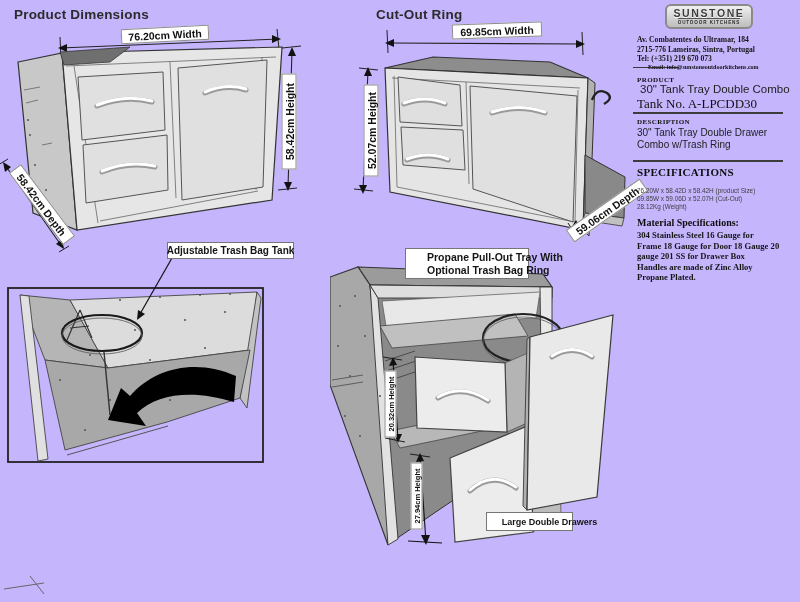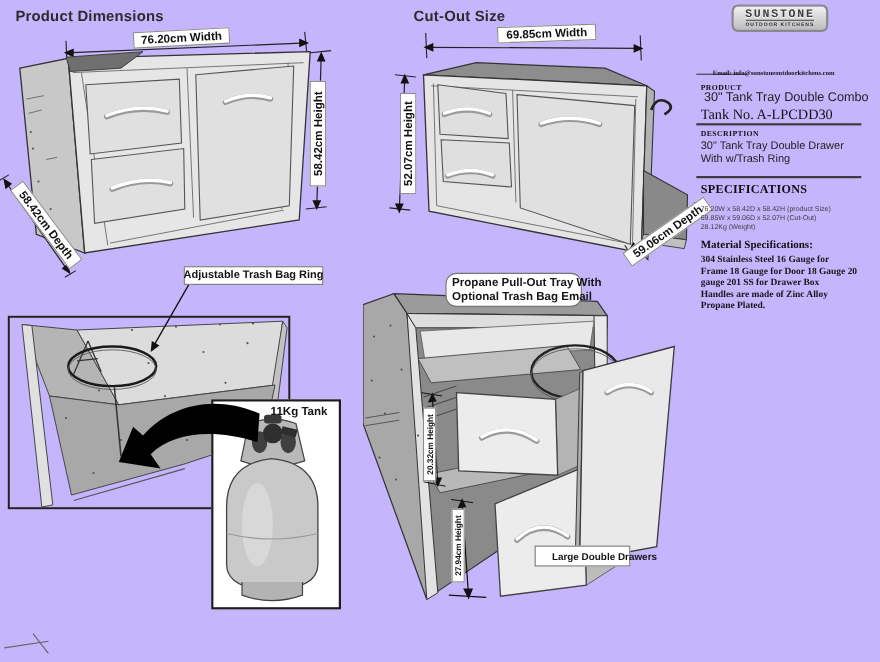--- a/index.html
+++ b/index.html
@@ -8,30 +8,30 @@
   .abs{position:absolute;}
   .heading{position:absolute;font-weight:bold;font-size:13.5px;color:#2b2b2b;letter-spacing:.2px;white-space:nowrap;}
   .dim-label{position:absolute;background:#fff;border:1px solid #8c8c8c;display:flex;align-items:center;
              justify-content:center;font-weight:bold;font-size:10.5px;color:#111;white-space:nowrap;
              transform-origin:center;box-sizing:border-box;}
   .dim-label.small{font-size:7.5px;border-width:1px;}
   .callout{position:absolute;background:#fff;border:1px solid #767676;display:flex;flex-direction:column;
            align-items:center;justify-content:center;text-align:center;font-weight:bold;color:#151515;
            box-sizing:border-box;white-space:nowrap;}
   .callout-trash{left:167px;top:242px;width:127px;height:17px;font-size:10px;}
-  .callout-pullout{left:405px;top:248px;width:124px;height:31px;font-size:10.5px;line-height:13px;align-items:flex-start;padding-left:5px;border-radius:10px;}
-  .callout-drawers{left:486px;top:496px;width:87px;height:19px;font-size:9px;padding-left:40px;}
+  .callout-pullout{left:405px;top:248px;width:124px;height:31px;font-size:10.5px;line-height:13px;align-items:flex-start;padding-left:21px;}
+  .callout-drawers{left:486px;top:512px;width:87px;height:19px;font-size:9px;padding-left:40px;}
   .tank-box{position:absolute;left:192px;top:363px;width:118px;height:191px;background:#fff;
             border:2px solid #1c1c1c;box-sizing:border-box;z-index:5;}
   .tank-label{position:absolute;left:52px;top:3px;font-weight:bold;font-size:10.5px;color:#111;white-space:nowrap;}
   .sidebar{position:absolute;left:630px;top:0;width:170px;height:602px;font-family:"Liberation Serif",serif;}
   .logo{position:absolute;left:35px;top:4px;width:88px;height:25px;border:2px solid #8a8a8a;border-radius:6px;
         background:linear-gradient(#f0f0f0,#bdbdbd);box-sizing:border-box;display:flex;flex-direction:column;
         align-items:center;justify-content:center;}
-  .logo-word{font-family:Liberation Mono, monospace;font-weight:bold;font-size:10.5px;letter-spacing:1.6px;
+  .logo-word{font-family:Liberation Sans, sans-serif;font-weight:bold;font-size:10.5px;letter-spacing:1.6px;
              color:#3d3d3d;line-height:10px;text-shadow:0 1px 0 #fdfdfd;text-align:center;}
   .logo-tag{font-family:"Liberation Sans",sans-serif;font-weight:bold;font-size:4.6px;letter-spacing:.9px;
             color:#2e2e2e;border-top:1px solid #555;padding-top:1px;line-height:5px;}
   .addr{position:absolute;left:7px;top:35px;font-weight:bold;font-size:7.6px;line-height:9.6px;color:#141414;}
   .email-rule{position:absolute;left:3px;top:67px;width:46px;height:1px;background:#3a3a3a;}
   .email{position:absolute;left:18px;top:64px;font-weight:bold;font-size:6px;color:#141414;}
   .sec-label{position:absolute;left:7px;font-weight:bold;font-size:7px;letter-spacing:.4px;color:#111;text-align:right;}
   .prod-name{position:absolute;left:10px;top:83px;font-family:"Liberation Sans",sans-serif;font-size:11.5px;color:#222;}
   .item-no{position:absolute;left:7px;top:96px;font-size:13px;color:#111;}
   .rule{position:absolute;left:3px;width:150px;height:2px;background:#3c3c3c;}
@@ -40,21 +40,21 @@
   .spec-lines{position:absolute;left:7px;top:187px;font-family:"Liberation Sans",sans-serif;font-size:6.4px;line-height:8px;color:#3f3f3f;}
   .mat-head{position:absolute;left:7px;top:217px;font-weight:bold;font-size:10px;color:#0e0e0e;font-family:Liberation Serif, serif;}
   .mat-lines{position:absolute;left:7px;top:230px;font-weight:bold;font-size:8.6px;line-height:10.6px;color:#161616;}
 </style>
 </head>
 <body>
 
 <div class="page">
 
   <div class="heading" style="left:14px;top:7px;">Product Dimensions</div>
-  <div class="heading" style="left:376px;top:7px;">Cut-Out Size</div>
+  <div class="heading" style="left:376px;top:7px;">Cut-Out Ring</div>
 
   <svg class="abs" style="left:0;top:25px;" width="330" height="235" viewBox="0 0 330 235">
 
     <line x1="60" y1="23" x2="279" y2="14" stroke="#222" stroke-width="1.1"></line>
     <line x1="60" y1="12" x2="61" y2="34" stroke="#222" stroke-width="1"></line>
     <line x1="277" y1="4" x2="279" y2="24" stroke="#222" stroke-width="1"></line>
     <polygon points="58,23 67,19 67,27" fill="#111"></polygon>
     <polygon points="281,14 272,10 272,18" fill="#111"></polygon>
 
     <polygon points="18,37 62,28 77,205 33,188" fill="#c8c8c8" stroke="#333" stroke-width="1.2"></polygon>
@@ -228,35 +228,20 @@
     <polygon points="63,111 59,120 67,119" fill="#111"></polygon>
     <polygon points="68,197 64,188 72,188" fill="#111"></polygon>
 
     <line x1="90" y1="210" x2="96" y2="296" stroke="#111" stroke-width="1.1"></line>
     <line x1="80" y1="208" x2="100" y2="211" stroke="#111" stroke-width="0.9"></line>
     <line x1="78" y1="295" x2="112" y2="297" stroke="#111" stroke-width="1.2"></line>
     <polygon points="90,207 86,216 94,215" fill="#111"></polygon>
     <polygon points="96,299 91,289 100,289" fill="#111"></polygon>
   </svg>
 
-  <div class="tank-box">
-    <svg class="abs" style="left:0;top:0;" width="114" height="187" viewBox="0 0 114 187">
-      <path d="M32,20 Q53,12 75,20 L83,54 Q53,64 25,54 Z" fill="#b9b9b9" stroke="#444" stroke-width="1.1"></path>
-      <ellipse cx="42" cy="37" rx="7" ry="10" fill="#3f3f3f"></ellipse>
-      <ellipse cx="68" cy="37" rx="7" ry="10" fill="#3f3f3f"></ellipse>
-      <rect x="46" y="12" width="16" height="8" rx="3" fill="#3a3a3a"></rect>
-      <circle cx="54" cy="29" r="9" fill="#2f2f2f"></circle>
-      <rect x="62" y="24" width="14" height="7" fill="#2e2e2e" transform="rotate(14 69 27)"></rect>
-      <path d="M12,96 Q12,56 53,52 Q95,56 95,96 L95,148 Q95,170 53,172 Q12,170 12,148 Z" fill="#c9c9c9" stroke="#444" stroke-width="1.2"></path>
-      <ellipse cx="40" cy="112" rx="14" ry="38" fill="#d8d8d8"></ellipse>
-      <path d="M12,120 Q53,130 95,120" stroke="#999" stroke-width="1" fill="none"></path>
-      <path d="M26,164 L26,176 Q53,186 81,176 L81,164" fill="#b3b3b3" stroke="#444" stroke-width="1.1"></path>
-    </svg>
-    <div class="tank-label">11Kg Tank</div>
-  </div>
 
   <svg class="abs" style="left:100px;top:360px;z-index:6;" width="160" height="80" viewBox="0 0 160 80">
     <path d="M136,16 C96,-2 54,8 30,36 L21,28 L8,60 L46,66 L37,53 C58,32 96,30 134,42 Z" fill="#000"></path>
   </svg>
 
   <svg class="abs" style="left:0;top:555px;" width="140" height="45" viewBox="0 0 140 45">
     <line x1="4" y1="34" x2="44" y2="28" stroke="#666" stroke-width="1"></line>
     <line x1="30" y1="21" x2="44" y2="39" stroke="#666" stroke-width="1"></line>
   </svg>
 
@@ -264,44 +249,49 @@
   <div class="dim-label" style="left:241px;top:114px;width:96px;height:15px;transform:rotate(-90deg);">58.42cm Height</div>
   <div class="dim-label" style="left:-3px;top:197px;width:90px;height:15px;transform:rotate(53deg);">58.42cm Depth</div>
 
   <div class="dim-label" style="left:452px;top:23px;width:90px;height:15px;transform:rotate(-2deg);">69.85cm Width</div>
   <div class="dim-label" style="left:325px;top:123px;width:92px;height:15px;transform:rotate(-90deg);">52.07cm Height</div>
   <div class="dim-label" style="left:562px;top:203px;width:90px;height:15px;transform:rotate(-35deg);">59.06cm Depth</div>
 
   <div class="dim-label small" style="left:357px;top:398px;width:67px;height:12px;transform:rotate(-90deg);">20.32cm Height</div>
   <div class="dim-label small" style="left:383px;top:490px;width:67px;height:12px;transform:rotate(-90deg);">27.94cm Height</div>
 
-  <div class="callout callout-trash">Adjustable Trash Bag Ring</div>
+  <div class="callout callout-trash">Adjustable Trash Bag Tank</div>
   <div class="callout callout-pullout">
       <div>Propane Pull-Out Tray With</div>
-      <div>Optional Trash Bag Email</div>
+      <div>Optional Trash Bag Ring</div>
     </div>
   <div class="callout callout-drawers">Large Double Drawers</div>
 
   <div class="sidebar">
     <div class="logo">
       <div class="logo-word">SUNSTONE</div>
       <div class="logo-tag">OUTDOOR KITCHENS</div>
     </div>
+    <div class="addr">
+        <div>Av. Combatentes do Ultramar, 184</div>
+        <div>2715-776 Lameiras, Sintra, Portugal</div>
+        <div>Tel: (+351) 219 670 073</div>
+      </div>
     <div class="email-rule"></div>
     <div class="email">Email: info@sunstoneoutdoorkitchens.com</div>
 
     <div class="sec-label" style="top:76px;">PRODUCT</div>
     <div class="prod-name">30" Tank Tray Double Combo</div>
     <div class="item-no">Tank No. A-LPCDD30</div>
     <div class="rule" style="top:112px;"></div>
 
     <div class="sec-label" style="top:118px;">DESCRIPTION</div>
     <div class="desc-text">
         <div>30" Tank Tray Double Drawer</div>
-        <div>With w/Trash Ring</div>
+        <div>Combo w/Trash Ring</div>
       </div>
     <div class="rule" style="top:160px;height:1.5px;"></div>
 
     <div class="spec-head">SPECIFICATIONS</div>
     <div class="spec-lines">
         <div>76.20W x 58.42D x 58.42H (product Size)</div>
         <div>69.85W x 59.06D x 52.07H (Cut-Out)</div>
         <div>28.12Kg (Weight)</div>
       </div>
 

